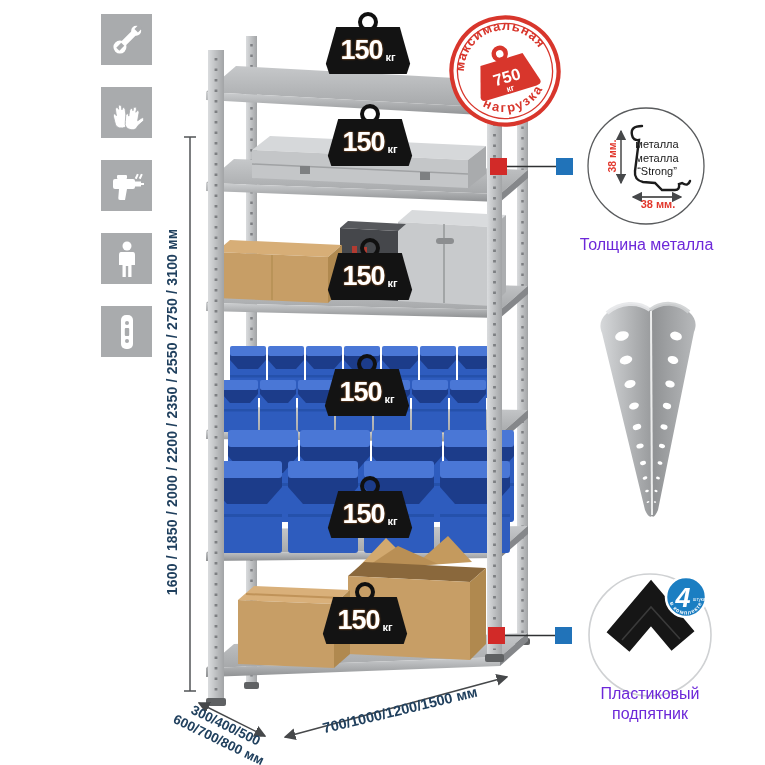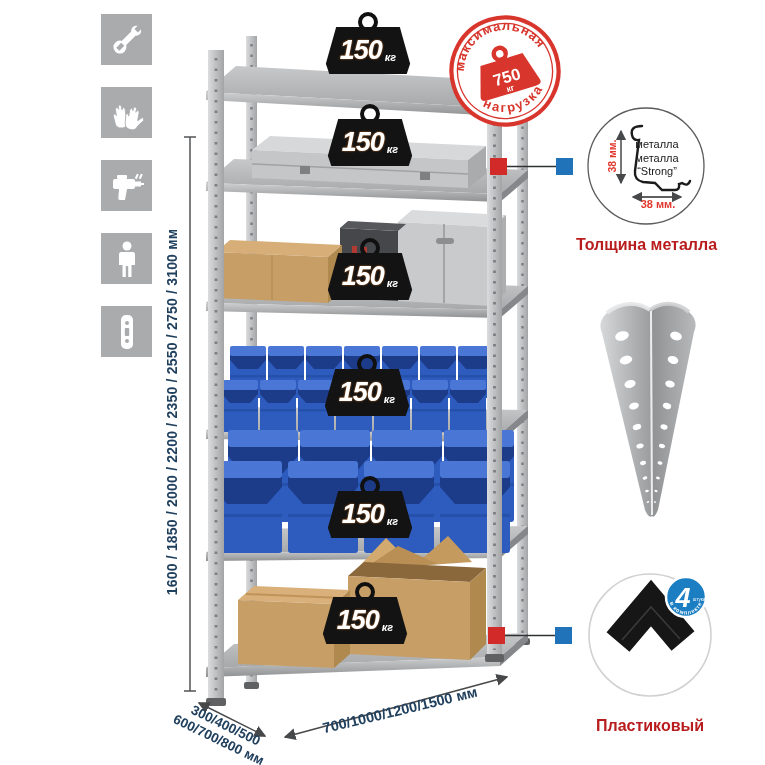--- a/index.html
+++ b/index.html
@@ -5,31 +5,31 @@
   html,body{margin:0;padding:0;background:#fff;}
   .stage{position:relative;width:765px;height:765px;background:#fff;overflow:hidden;
          font-family:"Liberation Sans",sans-serif;}
   .scene{position:absolute;left:0;top:0;z-index:1;}
   .icon-sq{position:absolute;left:101px;width:51px;height:51px;background:#a9abad;
            display:flex;align-items:center;justify-content:center;}
   .weight{position:absolute;width:86px;display:flex;flex-direction:column;align-items:center;z-index:3;}
   .weight .ring{width:12px;height:12px;border:4.5px solid #101010;border-radius:50%;margin-bottom:-5px;}
   .weight .body{width:86px;height:47px;background:#131313;
     clip-path:polygon(13% 0,87% 0,99% 78%,95% 100%,5% 100%,1% 78%);
-    display:flex;align-items:center;justify-content:center;font-style:italic;}
+    display:flex;align-items:center;justify-content:center;}
   .weight .num{font-size:27px;font-weight:900;color:#fff;letter-spacing:-1px;
     text-shadow:0 0 2px rgba(240,130,40,.85);}
   .weight .unit{font-size:11px;font-weight:700;color:#fff;margin:13px 0 0 3px;}
   .dim{position:absolute;color:#20405e;font-weight:700;text-align:center;z-index:2;}
   #height-label{left:-113px;top:404px;width:570px;font-size:14px;transform:rotate(-90deg);letter-spacing:.2px;}
   #depth-label{left:140px;top:717px;width:164px;font-size:13.5px;line-height:16px;transform:rotate(26deg);}
   #width-label{left:287px;top:702px;width:226px;font-size:14.5px;transform:rotate(-13.5deg);}
-  .cap{position:absolute;text-align:center;font-size:16px;font-weight:700;color:#b91c1c;line-height:20px;z-index:2;}
+  .cap{position:absolute;text-align:center;font-size:16px;font-weight:400;color:#6d28d9;line-height:20px;z-index:2;}
   #caption-profile{left:570px;top:235px;width:153px;}
-  #caption-foot{left:574px;top:716px;width:152px;}
+  #caption-foot{left:574px;top:684px;width:152px;}
   .cap span,.dim span{display:block;}
   #profile-text{position:absolute;left:615px;top:138px;width:84px;text-align:center;
     font-size:11px;color:#1a1a1a;line-height:13.5px;z-index:2;}
   .red-dim{position:absolute;color:#e2382d;font-weight:700;text-align:center;z-index:2;}
   #v38{left:589px;top:150px;width:46px;font-size:10.5px;transform:rotate(-90deg);}
   #h38{left:627px;top:198px;width:62px;font-size:11px;}
 </style>
 </head>
 <body>
 
@@ -394,15 +394,16 @@
   <span>металла</span>
   <span>“Strong”</span>
 </div>
 <div class="red-dim" id="v38">38 мм.</div>
 <div class="red-dim" id="h38">38 мм.</div>
 <div class="cap" id="caption-profile">
   <span>Толщина металла</span>
 </div>
 <div class="cap" id="caption-foot">
   <span>Пластиковый</span>
+  <span>подпятник</span>
 </div>
 
 </div>
 
 </body></html>

